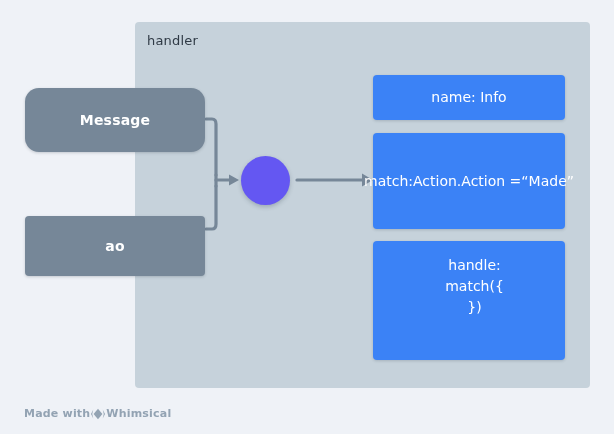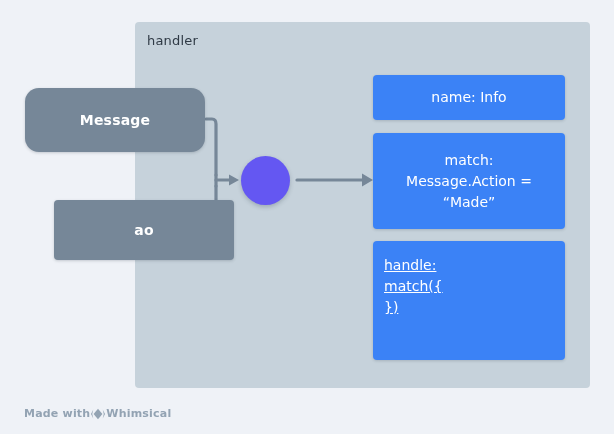--- a/index.html
+++ b/index.html
@@ -55,24 +55,23 @@
   }
   #node-message {
     left: 25px;
     top: 88px;
     width: 180px;
     height: 64px;
     border-radius: 14px;
   }
   #node-ao {
     left: 25px;
-    top: 200px;
+    top: 216px;
     width: 180px;
     height: 60px;
-    margin-left: 29px;
   }
 
   
   .junction {
     position: absolute;
     left: 241px;
     top: 156px;
     width: 49px;
     height: 49px;
     border-radius: 50%;
@@ -95,41 +94,40 @@
     top: 75px;
     height: 45px;
     display: flex;
     align-items: center;
     justify-content: center;
   }
   #node-match {
     top: 133px;
     height: 96px;
     display: flex;
-    flex-direction: column;
+    flex-direction: row;
     align-items: center;
     justify-content: center;
   }
   #node-handle {
     top: 241px;
     height: 119px;
     padding: 14px 0 0 11px;
   }
   .blue-line {
     font-size: 14px;
     line-height: 21px;
     white-space: pre;
   }
   #node-name .blue-line,
   #node-match .blue-line {
     text-align: center;
   }
   #node-handle .blue-line {
-    text-align: left;
-    text-decoration: underline;
+    text-align: center;
   }
 
   
   .connector-svg {
     position: absolute;
     left: 0;
     top: 0;
     width: 614px;
     height: 434px;
     pointer-events: none;
@@ -184,21 +182,21 @@
   </div>
 
   <div class="junction"></div>
 
   <div class="node-blue" id="node-name">
     <div class="blue-line">name: Info</div>
   </div>
 
   <div class="node-blue" id="node-match">
     <div class="blue-line">match:</div>
-    <div class="blue-line">Message.Action =</div>
+    <div class="blue-line">Action.Action =</div>
     <div class="blue-line">“Made”</div>
   </div>
 
   <div class="node-blue" id="node-handle">
     <div class="blue-line">handle:</div>
     <div class="blue-line">match({</div>
     <div class="blue-line">})</div>
   </div>
 
   <div class="watermark">

